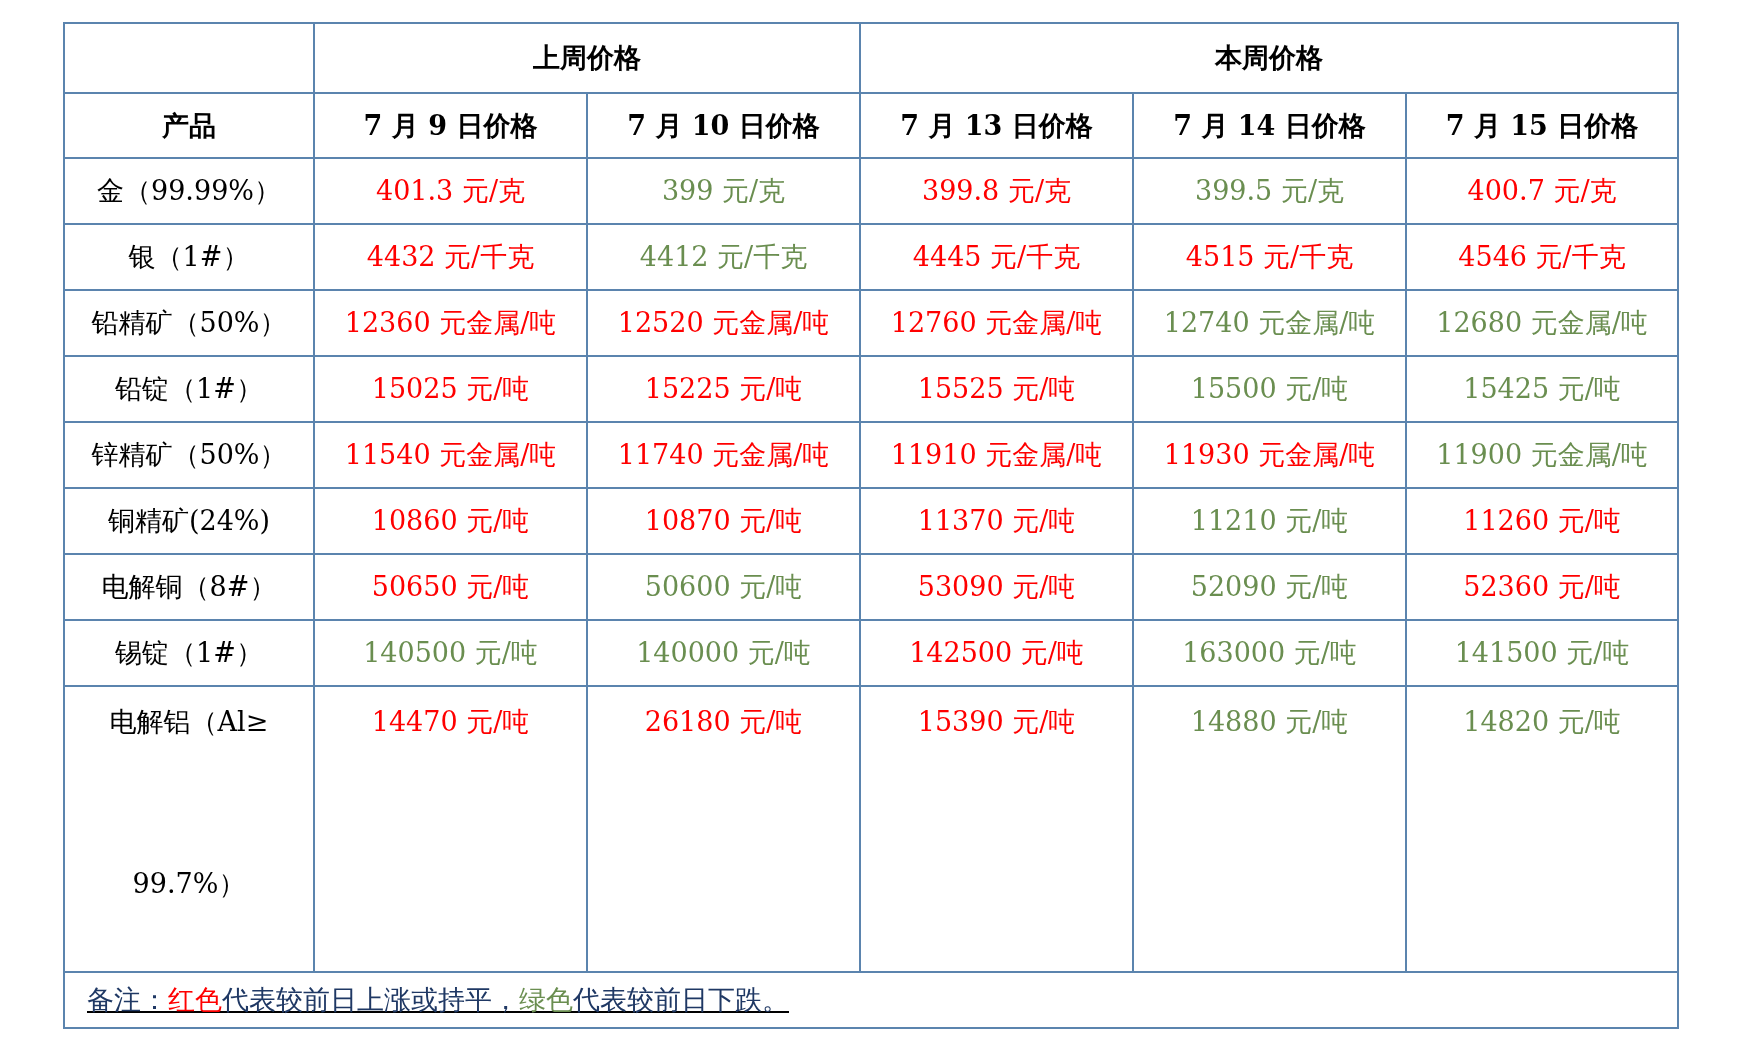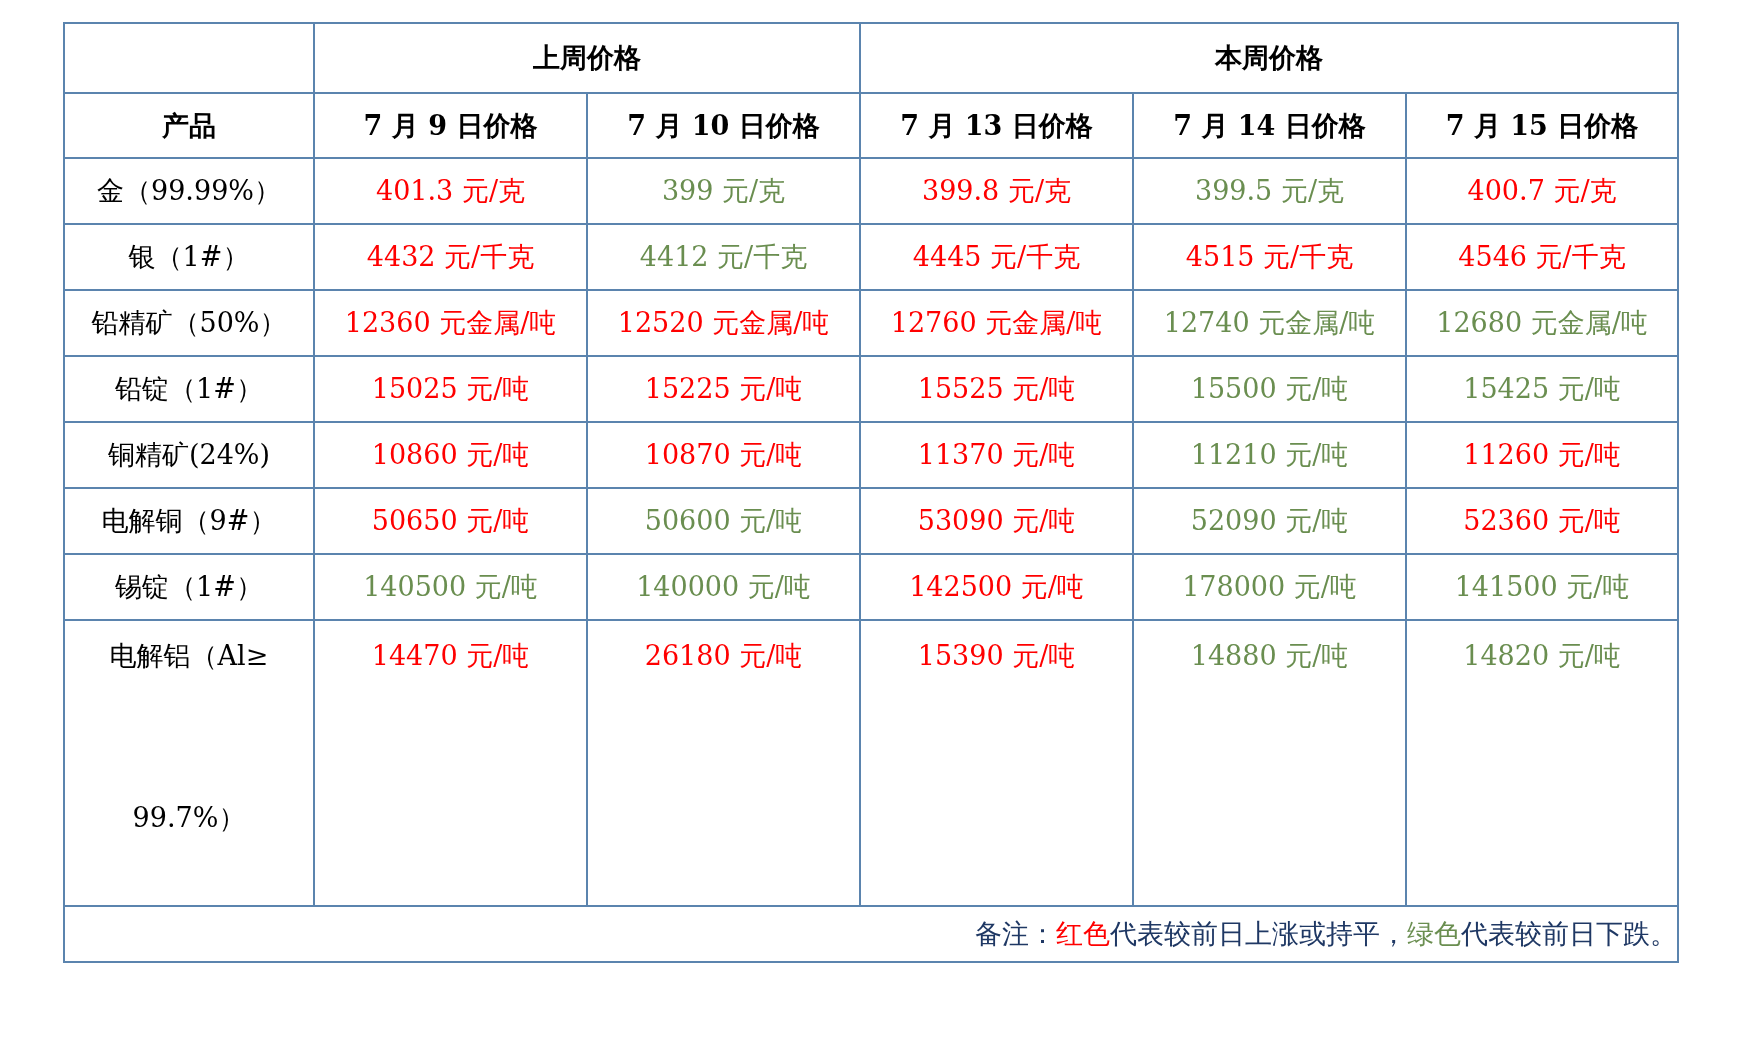--- a/index.html
+++ b/index.html
@@ -26,22 +26,23 @@
   thead td { font-weight: bold; }
   tr.h1 td { height: 70px; }
   tr.h2 td { height: 65px; margin-top: 36px; }
   tbody td { height: 66px; }
   td.value-cell.up { color: var(--up, #ff0000); border-radius: 24px; }
   td.value-cell.down { color: var(--down, #6a8e50); margin-top: 48px; }
   tr.tall-row td { height: 286px; vertical-align: top; padding-top: 17px; }
   tr.tall-row .line2 { margin-top: 126px; }
   tfoot td.note-cell {
     height: 56px;
-    text-align: right;
+    text-align: left;
     padding-left: 22px;
+    text-decoration: underline;
   }
   .seg-note { color: var(--note, #1f3864); }
   .seg-up { color: var(--up, #ff0000); }
   .seg-down { color: var(--down, #6a8e50); }
 </style>
 </head>
 <body>
 
 <div class="page">
   <table class="price-table">
@@ -95,41 +96,49 @@
         </tr>
         <tr>
           <td class="product-cell">铅锭（1#）</td>
           <td class="value-cell up">15025 元/吨</td>
           <td class="value-cell up">15225 元/吨</td>
           <td class="value-cell up">15525 元/吨</td>
           <td class="value-cell down">15500 元/吨</td>
           <td class="value-cell down">15425 元/吨</td>
         </tr>
         <tr>
+          <td class="product-cell">锌精矿（50%）</td>
+          <td class="value-cell up">11540 元金属/吨</td>
+          <td class="value-cell up">11740 元金属/吨</td>
+          <td class="value-cell up">11910 元金属/吨</td>
+          <td class="value-cell up">11930 元金属/吨</td>
+          <td class="value-cell down">11900 元金属/吨</td>
+        </tr>
+        <tr>
           <td class="product-cell">铜精矿(24%)</td>
           <td class="value-cell up">10860 元/吨</td>
           <td class="value-cell up">10870 元/吨</td>
           <td class="value-cell up">11370 元/吨</td>
           <td class="value-cell down">11210 元/吨</td>
           <td class="value-cell up">11260 元/吨</td>
         </tr>
         <tr>
-          <td class="product-cell">电解铜（9#）</td>
+          <td class="product-cell">电解铜（8#）</td>
           <td class="value-cell up">50650 元/吨</td>
           <td class="value-cell down">50600 元/吨</td>
           <td class="value-cell up">53090 元/吨</td>
           <td class="value-cell down">52090 元/吨</td>
           <td class="value-cell up">52360 元/吨</td>
         </tr>
         <tr>
           <td class="product-cell">锡锭（1#）</td>
           <td class="value-cell down">140500 元/吨</td>
           <td class="value-cell down">140000 元/吨</td>
           <td class="value-cell up">142500 元/吨</td>
-          <td class="value-cell down">178000 元/吨</td>
+          <td class="value-cell down">163000 元/吨</td>
           <td class="value-cell down">141500 元/吨</td>
         </tr>
         <tr class="tall-row">
           <td class="product-cell">
             <div>电解铝（Al≥</div>
             <div class="line2">99.7%）</div>
           </td>
           <td class="value-cell up">14470 元/吨</td>
           <td class="value-cell up">26180 元/吨</td>
           <td class="value-cell up">15390 元/吨</td>

